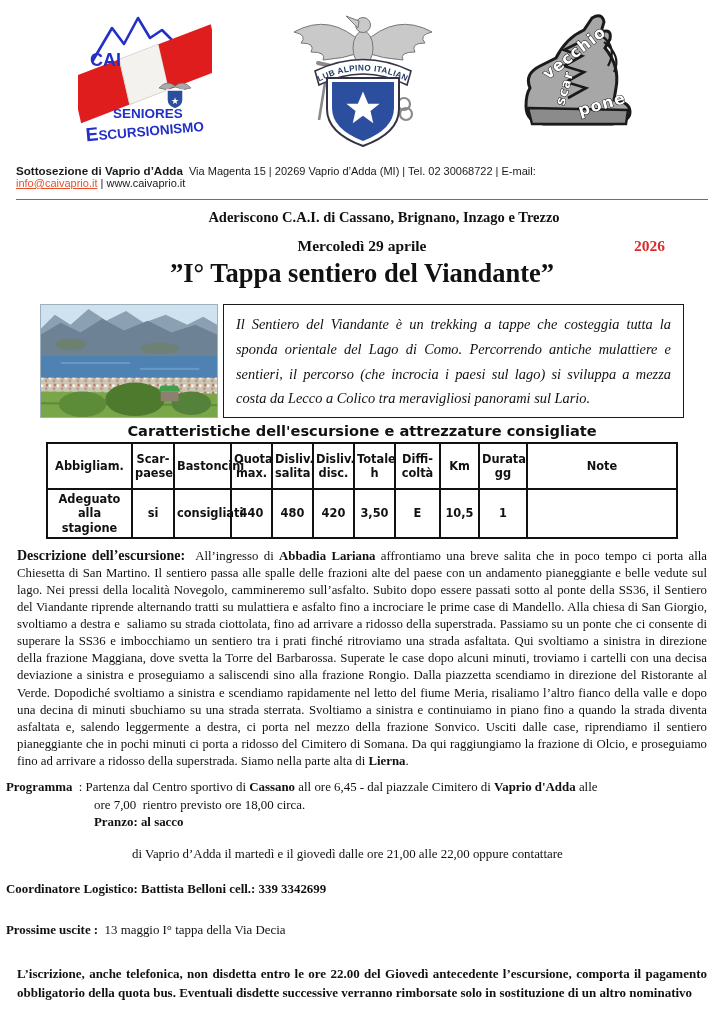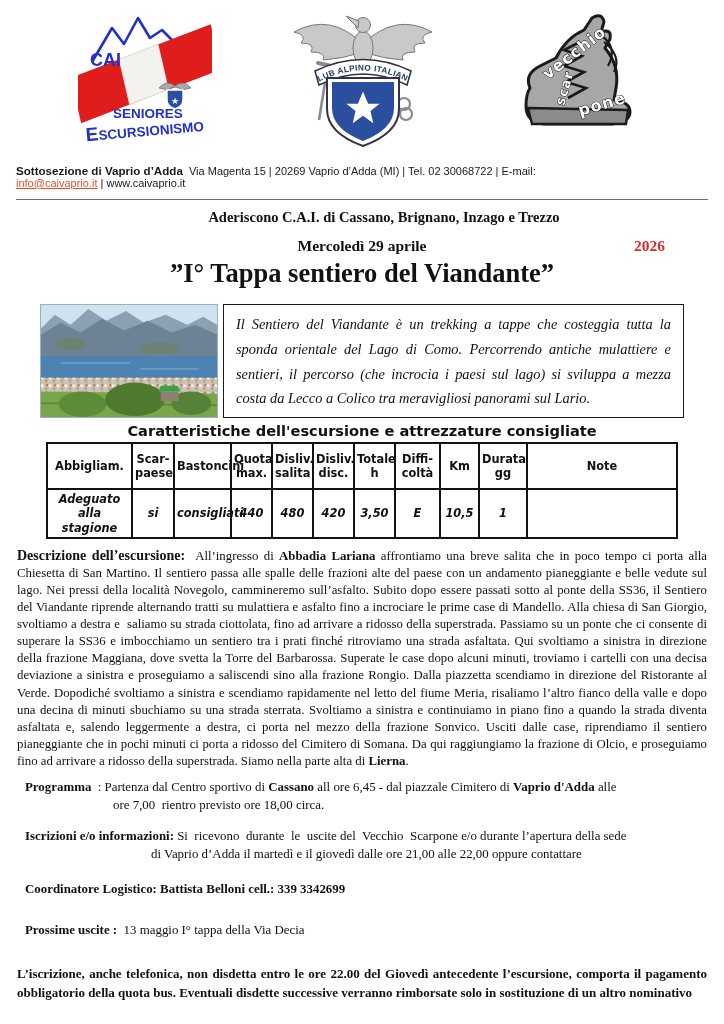--- a/index.html
+++ b/index.html
@@ -33,25 +33,25 @@
     font-style:italic;font-size:14.4px;line-height:1.72;text-align:justify;}
   
   .tab-title{margin-top:4px;text-align:center;font-family:"DejaVu Sans",sans-serif;
     font-weight:bold;font-size:14.6px;color:#111;}
   table.exc{border-collapse:collapse;margin:3px auto 0 auto;width:630px;
     font-family:"DejaVu Sans",sans-serif;font-weight:bold;color:#111;
     font-size:11.4px;table-layout:fixed;}
   table.exc th,table.exc td{border:2.2px solid #111;text-align:center;vertical-align:middle;
     white-space:pre-line;line-height:1.25;padding:2px;}
   table.exc thead tr{height:46px;}
-  table.exc tbody tr{height:35px;font-style:italic;}
+  table.exc tbody tr{height:35px;}
   
   .descr{margin:8px 17px 0 17px;font-size:12.8px;line-height:17.1px;text-align:justify;}
   .descr b.lead{font-size:14px;}
-  .block{margin-left:25px;margin-right:17px;font-size:12.9px;line-height:17.6px;}
+  .block{margin-left:6px;margin-right:17px;font-size:12.9px;line-height:17.6px;}
   .prog{margin-top:9px;}
   .indent88{padding-left:88px;}
   .indent126{padding-left:126px;}
   .iscr{margin-top:14px;}
   .keepspace{white-space:pre-wrap;}
   .coord{margin-top:18px;font-weight:bold;}
   .prossime{margin-top:23px;}
   .footer-note{margin:24px 17px 0 17px;font-weight:bold;font-size:13px;
     line-height:19.5px;text-align:justify;}
 </style>
@@ -212,24 +212,24 @@
       <td></td>
     </tr>
   </tbody>
 </table>
 
 <p class="descr keepspace"><b class="lead">Descrizione dell’escursione:</b><span>  All’ingresso di </span><b>Abbadia Lariana</b><span> affrontiamo una breve salita che in poco tempo ci porta alla Chiesetta di San Martino. Il sentiero passa alle spalle delle frazioni alte del paese con un andamento pianeggiante e belle vedute sul lago. Nei pressi della località Novegolo, cammineremo sull’asfalto. Subito dopo essere passati sotto al ponte della SS36, il Sentiero del Viandante riprende alternando tratti su mulattiera e asfalto fino a incrociare le prime case di Mandello. Alla chiesa di San Giorgio, svoltiamo a destra e  saliamo su strada ciottolata, fino ad arrivare a ridosso della superstrada. Passiamo su un ponte che ci consente di superare la SS36 e imbocchiamo un sentiero tra i prati finché ritroviamo una strada asfaltata. Qui svoltiamo a sinistra in direzione della frazione Maggiana, dove svetta la Torre del Barbarossa. Superate le case dopo alcuni minuti, troviamo i cartelli con una decisa deviazione a sinistra e proseguiamo a saliscendi sino alla frazione Rongio. Dalla piazzetta scendiamo in direzione del Ristorante al Verde. Dopodiché svoltiamo a sinistra e scendiamo rapidamente nel letto del fiume Meria, risaliamo l’altro fianco della valle e dopo una decina di minuti sbuchiamo su una strada sterrata. Svoltiamo a sinistra e continuiamo in piano fino a quando la strada diventa asfaltata e, salendo leggermente a destra, ci porta nel mezzo della frazione Sonvico. Usciti dalle case, riprendiamo il sentiero pianeggiante che in pochi minuti ci porta a ridosso del Cimitero di Somana. Da qui raggiungiamo la frazione di Olcio, e proseguiamo fino ad arrivare a ridosso della superstrada. Siamo nella parte alta di </span><b>Lierna</b><span>.</span></p>
 
 <div class="block prog">
   <div class="keepspace"><b>Programma</b><span>  : Partenza dal Centro sportivo di </span><b>Cassano</b><span> all ore 6,45 - dal piazzale Cimitero di </span><b>Vaprio d'Adda</b><span> alle</span></div>
   <div class="indent88 keepspace">ore 7,00  rientro previsto ore 18,00 circa.</div>
+  <div class="indent88" style="font-weight:bold">Pranzo: al sacco</div>
 </div>
 
 <div class="block iscr">
-  <div class="keepspace"><b>Iscrizioni e/o informazioni:</b><span> Si  ricevono  durante  le  uscite del  Vecchio  Scarpone e/o durante l’apertura della sede</span></div>
   <div class="indent126">di Vaprio d’Adda il martedì e il giovedì dalle ore 21,00 alle 22,00 oppure contattare</div>
 </div>
 
 <div class="block coord">Coordinatore Logistico: Battista Belloni cell.: 339 3342699</div>
 
 <div class="block prossime keepspace"><b>Prossime uscite :</b><span>  13 maggio I° tappa della Via Decia</span></div>
 
 <p class="footer-note">L’iscrizione, anche telefonica, non disdetta entro le ore 22.00 del Giovedì antecedente l’escursione, comporta il pagamento obbligatorio della quota bus. Eventuali disdette successive verranno rimborsate solo in sostituzione di un altro nominativo</p>
 
 </body></html>

